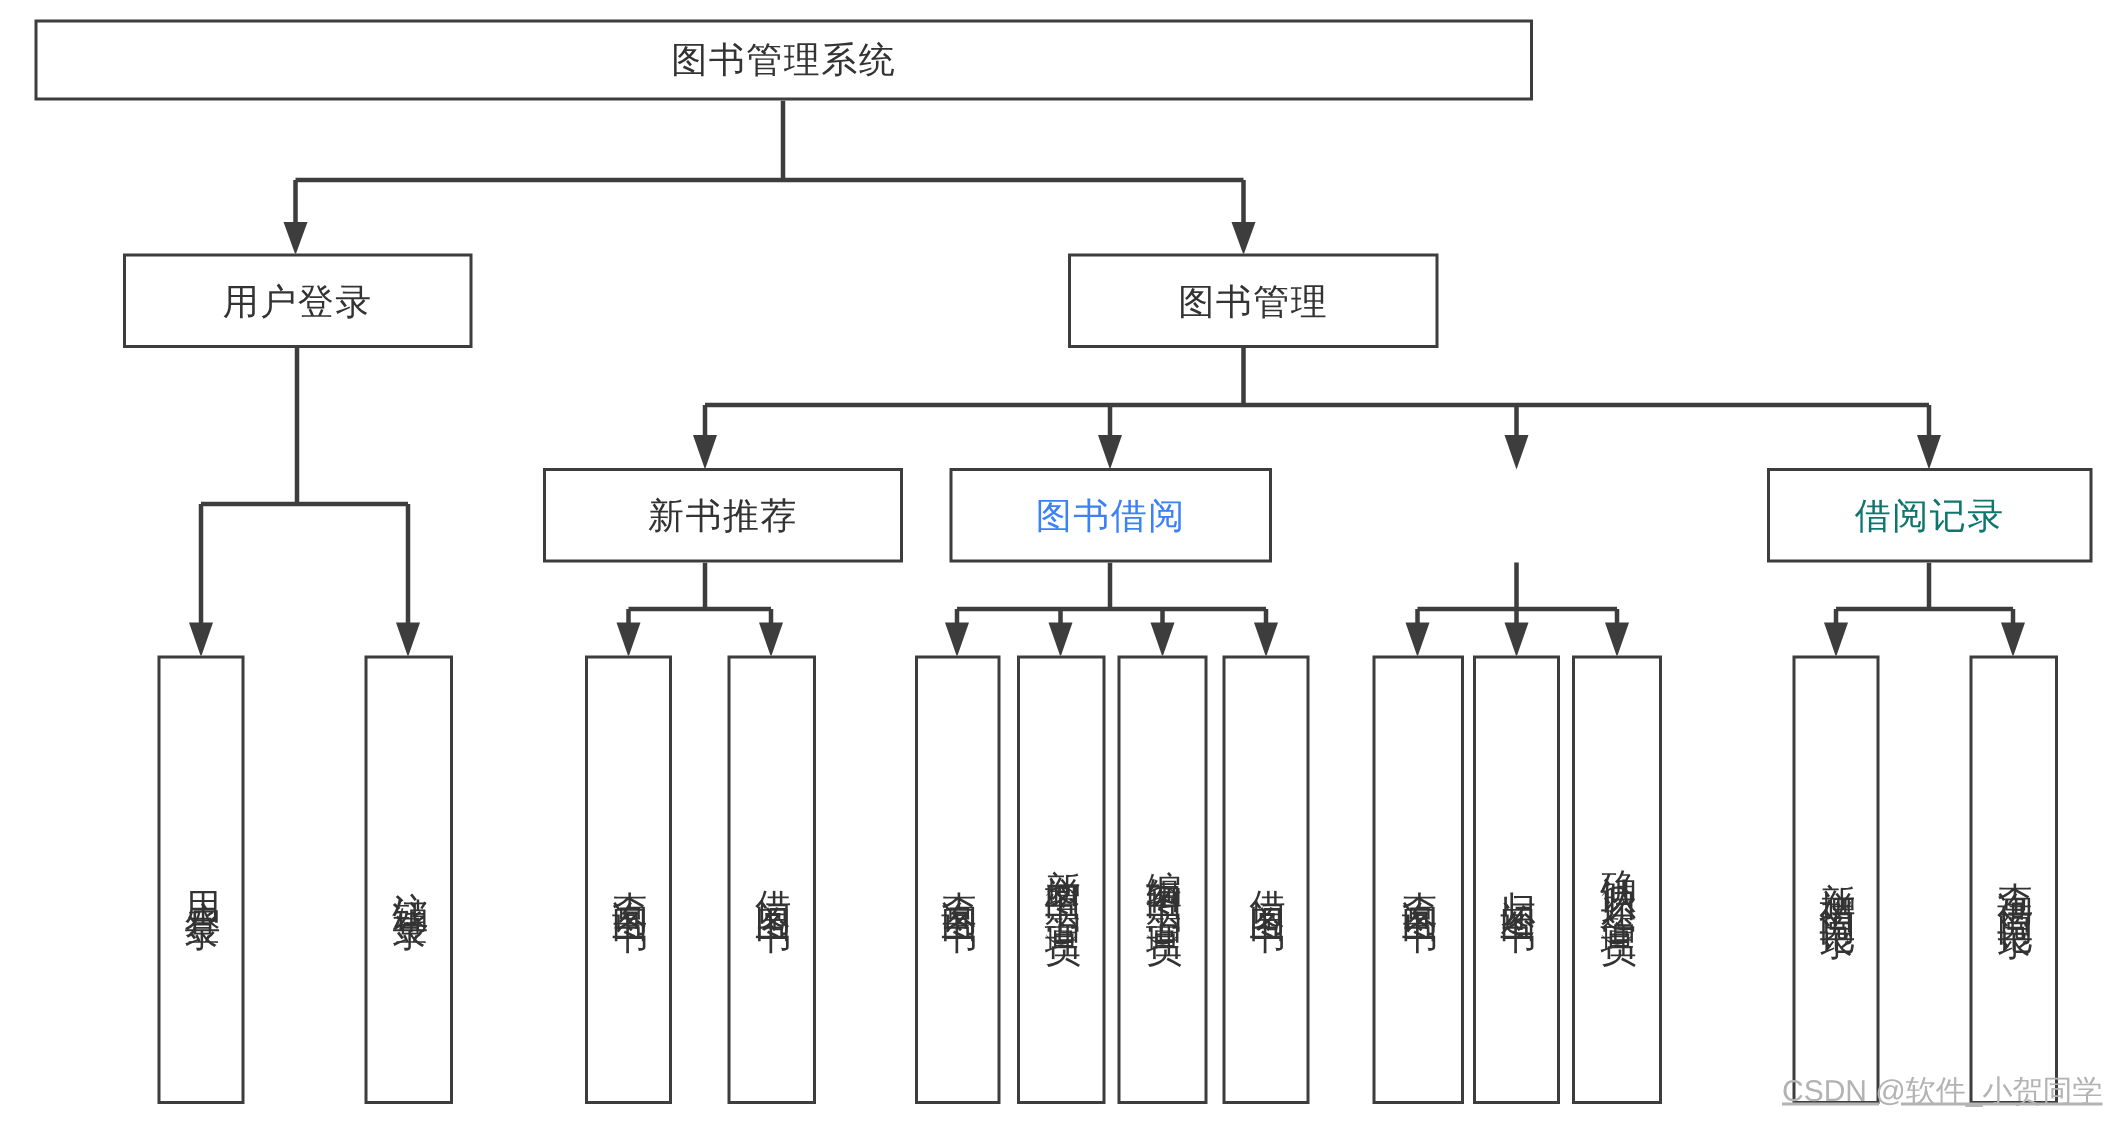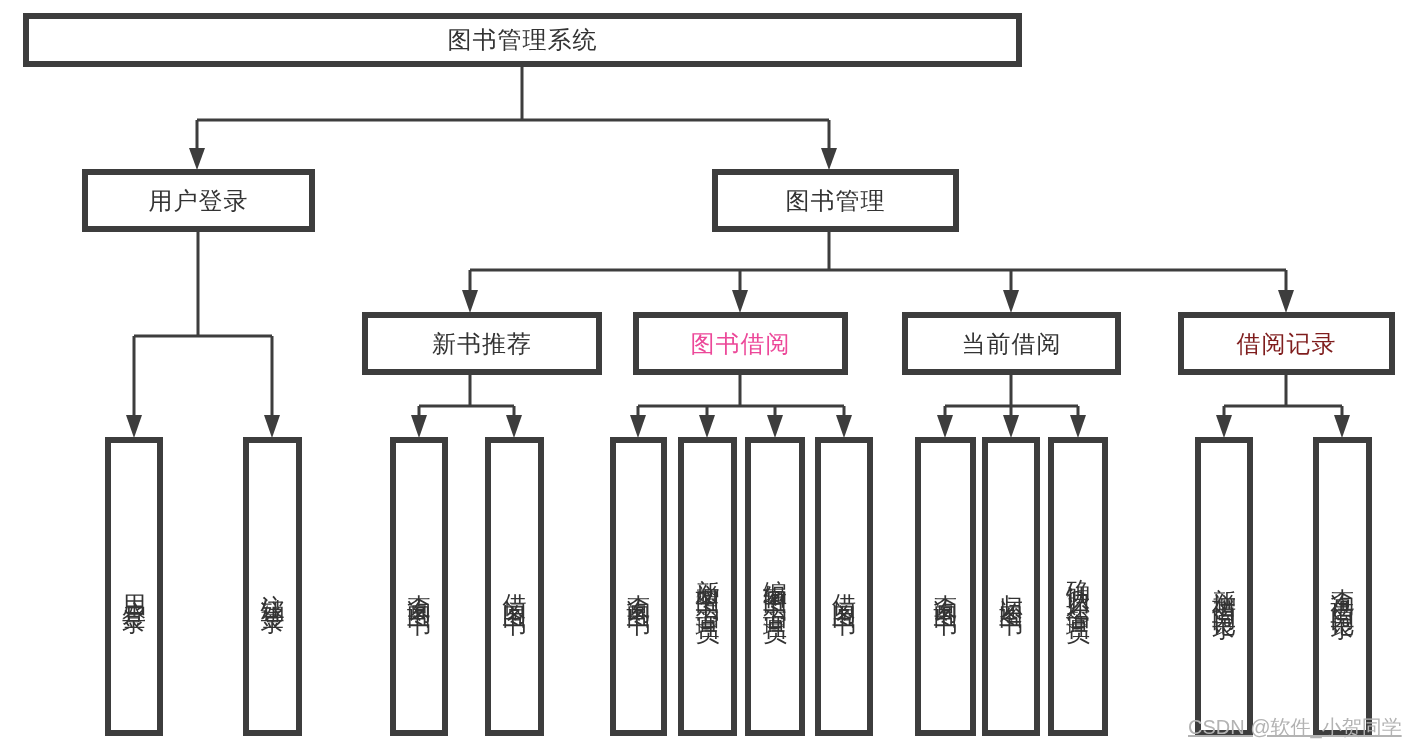--- a/index.html
+++ b/index.html
@@ -12,21 +12,21 @@
     font-family: "Liberation Sans", "DejaVu Sans", sans-serif;
   }
   .wires {
     position: absolute;
     left: 0; top: 0;
     width: 1405px; height: 747px;
   }
   .box {
     position: absolute;
     box-sizing: border-box;
-    border: 6px solid #4d7c0f;
+    border: 2px solid #4d7c0f;
     background: #ffffff;
     display: flex;
     align-items: center;
     justify-content: center;
     color: #333333;
   }
   .h-label {
     font-size: 24px;
     letter-spacing: 1px;
     white-space: nowrap;
@@ -112,27 +112,24 @@
   <div class="box" style="left: 82px; top: 169px; width: 233px; height: 63px; border-color: rgb(61, 61, 61); color: rgb(51, 51, 51);">
     <span class="h-label">用户登录</span>
   </div>
   <div class="box" style="left: 712px; top: 169px; width: 247px; height: 63px; border-color: rgb(61, 61, 61); color: rgb(51, 51, 51);">
     <span class="h-label">图书管理</span>
   </div>
 
   <div class="box" style="left: 362px; top: 312px; width: 240px; height: 63px; border-color: rgb(61, 61, 61); color: rgb(51, 51, 51);">
     <span class="h-label">新书推荐</span>
   </div>
-  <div class="box" style="left: 633px; top: 312px; width: 215px; height: 63px; border-color: rgb(61, 61, 61); color: #ec4899;">
+  <div class="box" style="left: 633px; top: 312px; width: 215px; height: 63px; border-color: rgb(61, 61, 61); color: #3b82f6;">
     <span class="h-label">图书借阅</span>
   </div>
-  <div class="box" style="left: 902px; top: 312px; width: 219px; height: 63px; border-color: rgb(61, 61, 61); color: rgb(51, 51, 51);">
-    <span class="h-label">当前借阅</span>
-  </div>
-  <div class="box" style="left: 1178px; top: 312px; width: 217px; height: 63px; border-color: rgb(61, 61, 61); color: #7f1d1d;">
+  <div class="box" style="left: 1178px; top: 312px; width: 217px; height: 63px; border-color: rgb(61, 61, 61); color: #0f766e;">
     <span class="h-label">借阅记录</span>
   </div>
 
   <div class="box leaf" style="left: 105px; width: 58px; border-color: rgb(61, 61, 61); color: rgb(51, 51, 51);">
     <span class="v-label">用户登录</span>
   </div>
   <div class="box leaf" style="left: 243px; width: 59px; border-color: rgb(61, 61, 61); color: rgb(51, 51, 51);">
     <span class="v-label">注销登录</span>
   </div>
   <div class="box leaf" style="left: 390px; width: 58px; border-color: rgb(61, 61, 61); color: rgb(51, 51, 51);">

